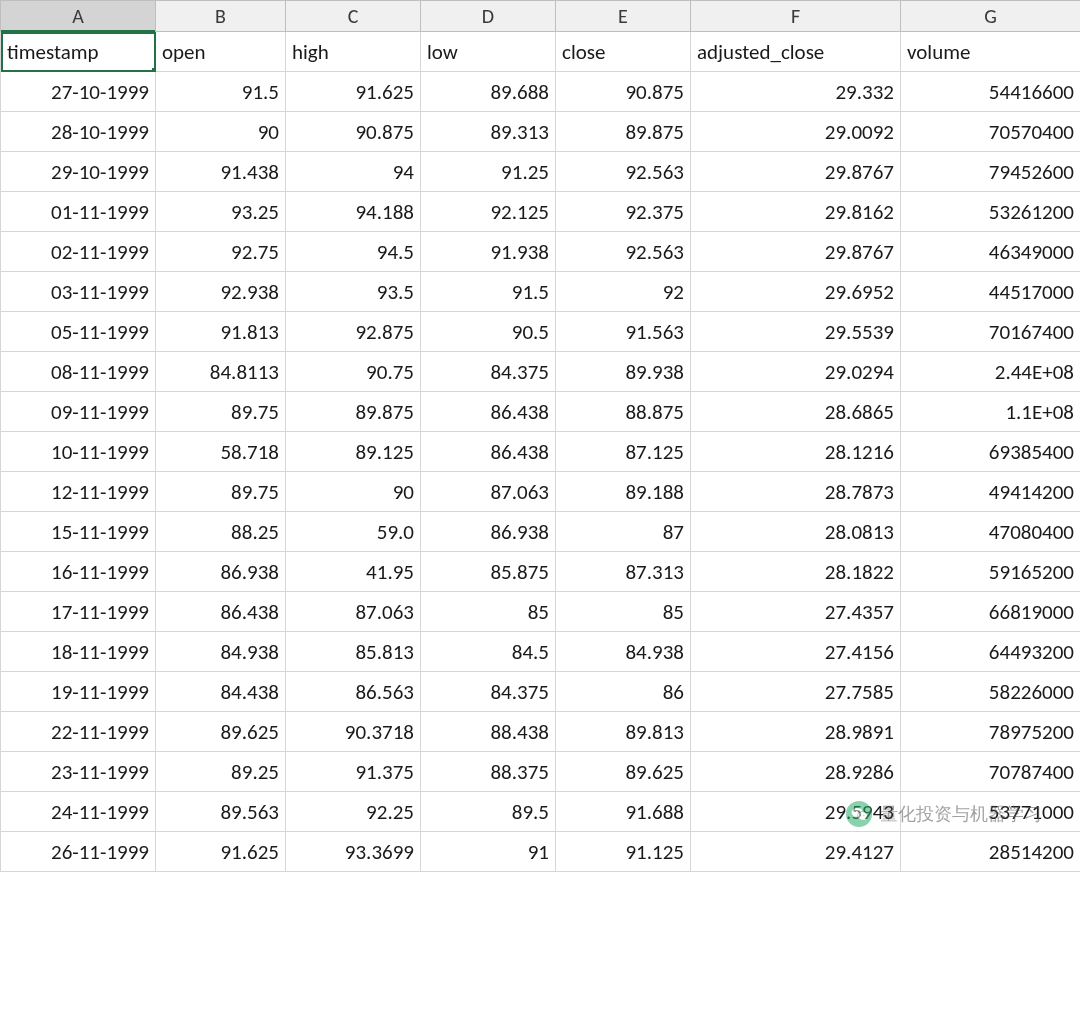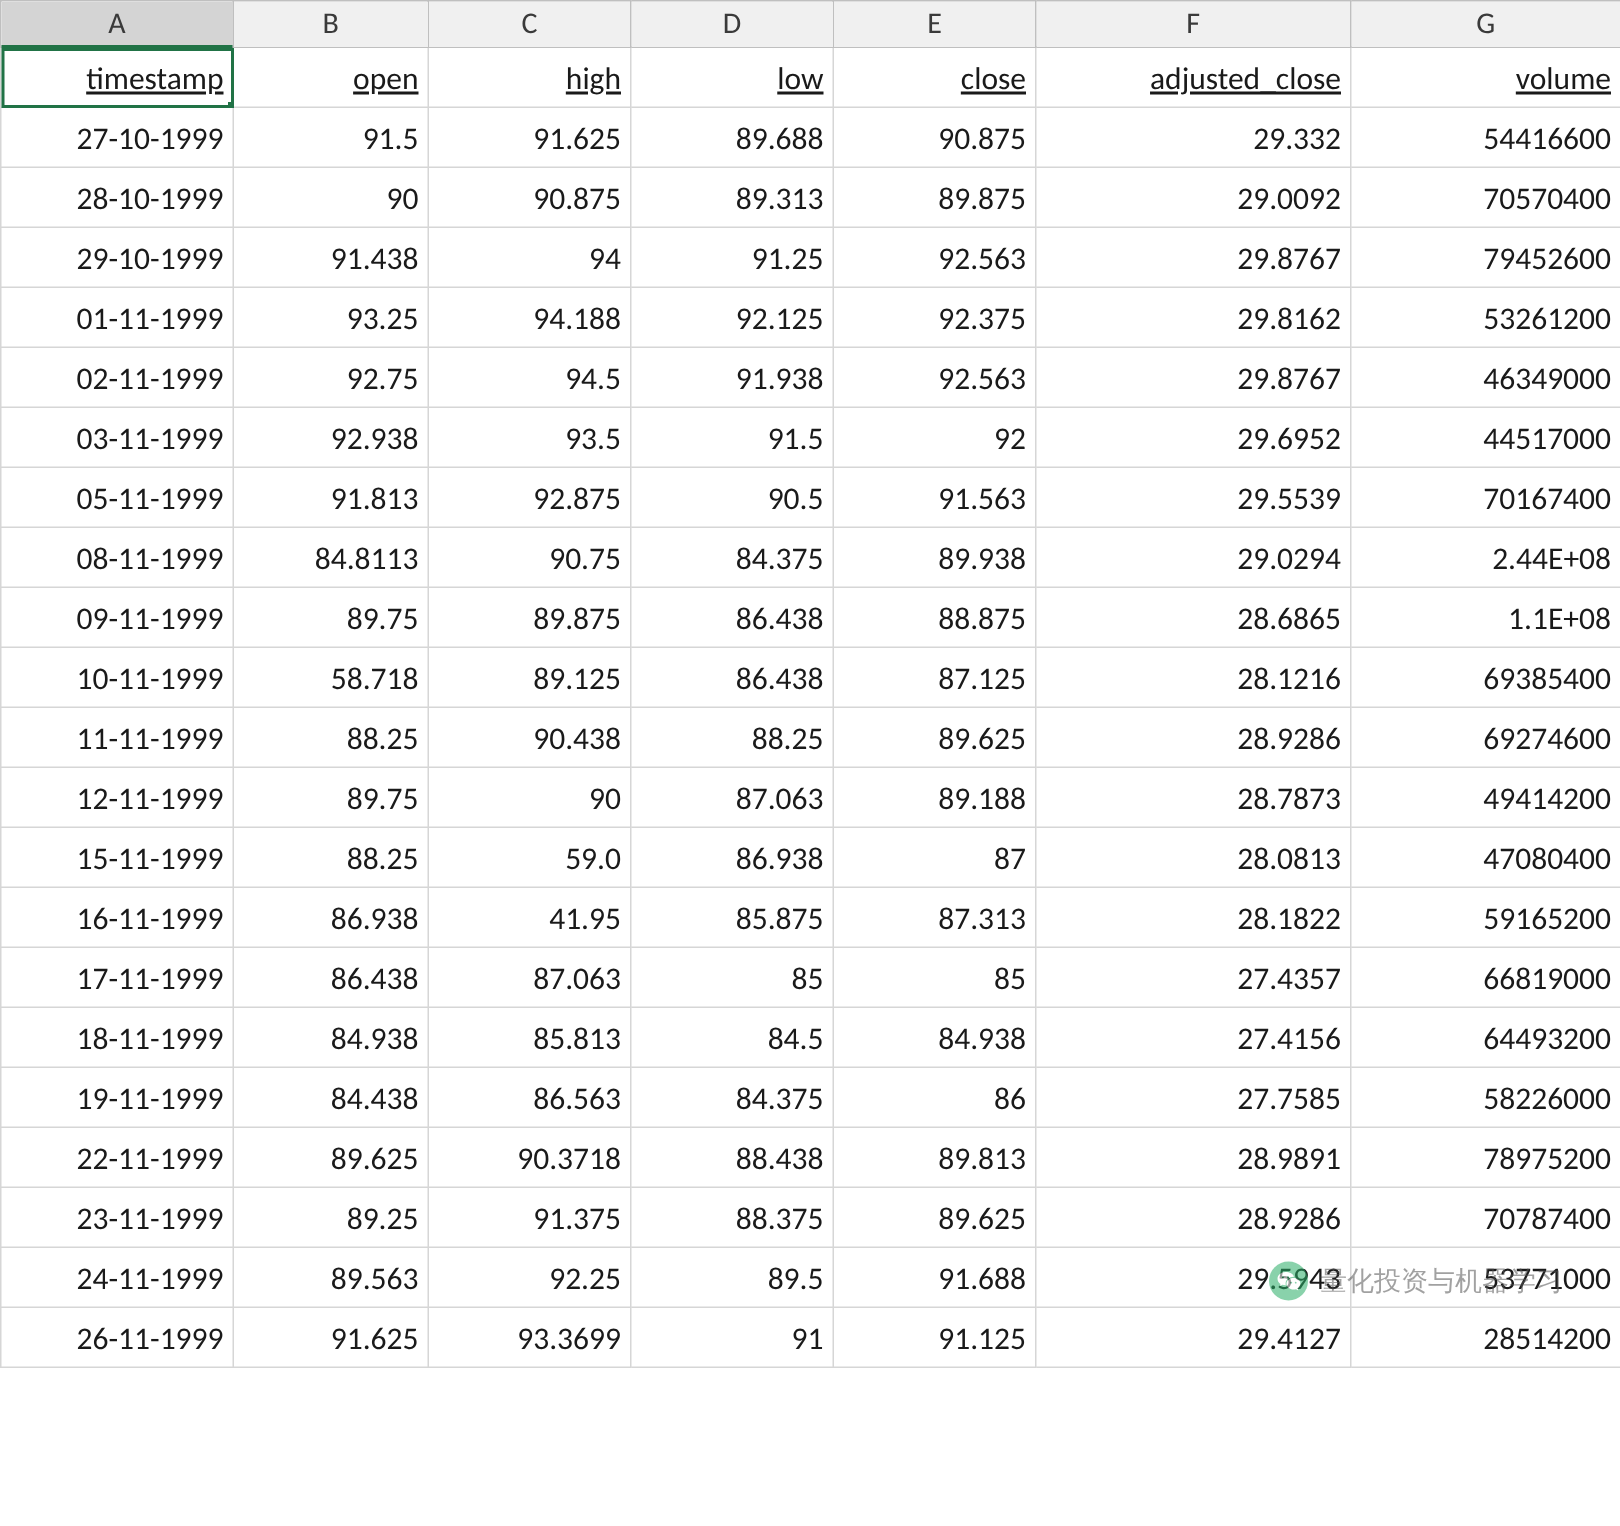--- a/index.html
+++ b/index.html
@@ -50,21 +50,21 @@
     background:#217346;
   }
   td {
     border: 1px solid #d6d6d6;
     padding: 6px 6px;
     height: 40px;
     white-space: nowrap;
     overflow: hidden;
     font-size: 21px;
   }
-  .txt-l { text-align: right; text-decoration: underline; }
+  .txt-l { text-align: left; }
   .txt-r { text-align: right; }
 
   
   td.active {
     outline: 2px solid #217346;
     outline-offset: -2px;
     position: relative;
     background:#fff;
   }
   td.active::after{
@@ -215,29 +215,20 @@
         <tr>
           <td class="txt-r">10-11-1999</td>
           <td class="txt-r">58.718</td>
           <td class="txt-r">89.125</td>
           <td class="txt-r">86.438</td>
           <td class="txt-r">87.125</td>
           <td class="txt-r">28.1216</td>
           <td class="txt-r">69385400</td>
         </tr>
         <tr>
-          <td class="txt-r">11-11-1999</td>
-          <td class="txt-r">88.25</td>
-          <td class="txt-r">90.438</td>
-          <td class="txt-r">88.25</td>
-          <td class="txt-r">89.625</td>
-          <td class="txt-r">28.9286</td>
-          <td class="txt-r">69274600</td>
-        </tr>
-        <tr>
           <td class="txt-r">12-11-1999</td>
           <td class="txt-r">89.75</td>
           <td class="txt-r">90</td>
           <td class="txt-r">87.063</td>
           <td class="txt-r">89.188</td>
           <td class="txt-r">28.7873</td>
           <td class="txt-r">49414200</td>
         </tr>
         <tr>
           <td class="txt-r">15-11-1999</td>

